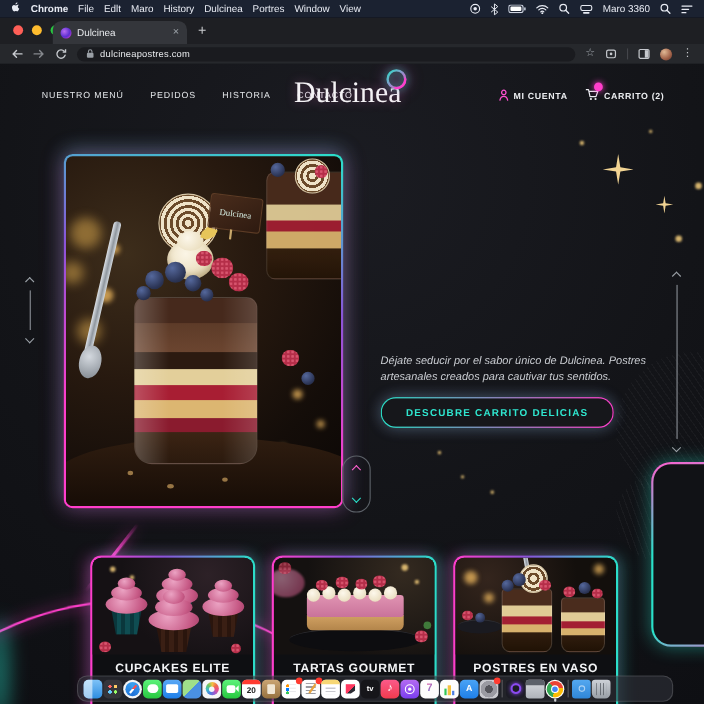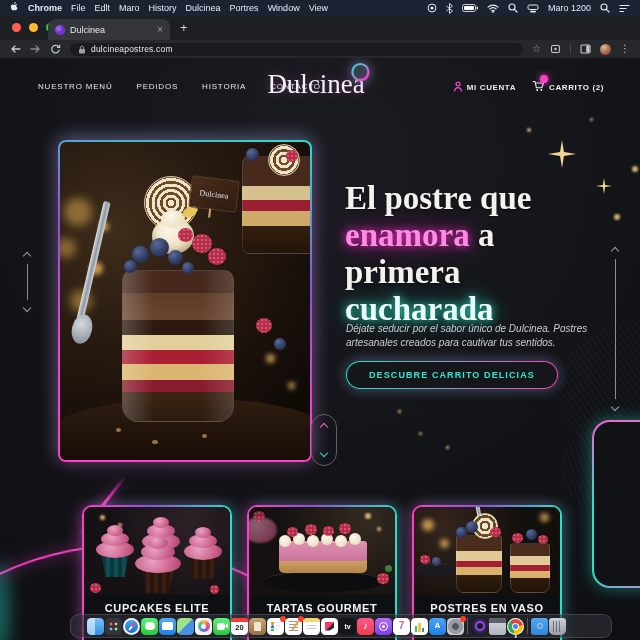--- a/index.html
+++ b/index.html
@@ -159,21 +159,21 @@
   .frost{position:absolute;border-radius:50%;background:radial-gradient(circle at 38% 32%,#eba3c3,#c75a86 70%,#a8416b);}
   .plate{position:absolute;border-radius:50%;background:#0d0d10;border-top:1px solid #2c2c31;}
   .cakebase{position:absolute;background:linear-gradient(180deg,#d2a263,#b3854b);border-radius:0 0 5px 5px;}
   .caketop{position:absolute;background:linear-gradient(180deg,#e094b2,#c9729a);border-radius:3px;}
   .dollop{position:absolute;border-radius:50%;background:radial-gradient(circle at 40% 35%,#fdf8ec,#e3d5b2);}
   .mini-glass{position:absolute;border-radius:4px 4px 8px 8px;border:1px solid rgba(255,255,255,.15);box-sizing:border-box;
        background:linear-gradient(180deg,#4a2c1d 0%,#4a2c1d 26%,#e0cb96 26%,#e0cb96 44%,#a31f33 44%,#a31f33 56%,#d8b26d 56%,#d8b26d 70%,#301d0e 70%,#201205 100%);}
   
   .dock{position:absolute;left:70px;top:614px;width:542px;height:24px;border-radius:9px;
         background:rgba(46,48,56,.62);border:1px solid rgba(255,255,255,.15);z-index:70;
-        display:flex;align-items:center;padding:0 16px;box-sizing:border-box;gap:1px;}
+        display:flex;align-items:center;padding:0 5px;box-sizing:border-box;gap:1px;}
   .di{width:17px;height:17px;border-radius:4.5px;flex:none;position:relative;
       display:flex;align-items:center;justify-content:center;overflow:visible;}
   .di .glyph{font-size:8px;font-weight:bold;line-height:1;}
   .badge{position:absolute;top:-2px;right:-2px;width:6px;height:6px;border-radius:50%;background:#ff3b30;}
   .dock-div{width:1px;height:16px;background:rgba(255,255,255,.25);flex:none;margin:0 2px;}
   .run-dot{position:absolute;bottom:-3px;left:50%;transform:translateX(-50%);width:2.5px;height:2.5px;border-radius:50%;background:#cfd2d6;}
 </style>
 </head>
 <body>
 
@@ -224,21 +224,21 @@
             <circle cx="4" cy="4" r="3" fill="none" stroke="#e8ebf3" stroke-width="1.1"></circle>
             <path d="M6.3 6.3 9 9" stroke="#e8ebf3" stroke-width="1.2" stroke-linecap="round"></path>
           </svg>
         </span>
       <span>
           <svg width="12" height="9" viewBox="0 0 12 9">
             <rect x="1" y="1" width="10" height="4.5" rx="1.5" fill="none" stroke="#e8ebf3" stroke-width="1"></rect>
             <rect x="3" y="6.8" width="6" height="1.6" rx="0.8" fill="#e8ebf3"></rect>
           </svg>
         </span>
-      <span class="mb-clock">Maro 1200</span>
+      <span class="mb-clock">Maro 3360</span>
       <span>
           <svg width="10" height="10" viewBox="0 0 10 10">
             <circle cx="4" cy="4" r="3" fill="none" stroke="#e8ebf3" stroke-width="1.1"></circle>
             <path d="M6.3 6.3 9 9" stroke="#e8ebf3" stroke-width="1.2" stroke-linecap="round"></path>
           </svg>
         </span>
       <span>
           <svg width="11" height="9" viewBox="0 0 11 9">
             <path d="M1 1.5h9M1 4.5h6M1 7.5h3.5" stroke="#e8ebf3" stroke-width="1.2" stroke-linecap="round"></path>
           </svg>
@@ -399,26 +399,20 @@
         <div class="berry raspberry rasp-tx" style="left:148px;top:106px;width:18px;height:17px;"></div>
         <div class="berry raspberry rasp-tx" style="left:118px;top:86px;width:15px;height:14px;"></div>
         <div class="crumb" style="left:56px;top:286px;width:5px;height:4px;"></div>
         <div class="crumb" style="left:92px;top:298px;width:6px;height:4px;"></div>
         <div class="crumb" style="left:142px;top:292px;width:5px;height:4px;"></div>
         <div class="berry raspberry rasp-tx" style="left:196px;top:176px;width:16px;height:15px;"></div>
         <div class="berry blueberry" style="left:214px;top:196px;width:12px;height:12px;"></div>
       </div>
     </div>
 
-    <div class="hero-title">
-      <span>El postre que</span><br>
-      <span class="hl-pink">enamora</span><span> a</span><br>
-      <span>primera</span><br>
-      <span class="hl-teal">cucharada</span>
-    </div>
     <div class="hero-sub">Déjate seducir por el sabor único de Dulcinea. Postres artesanales creados para cautivar tus sentidos.</div>
     <div class="cta">DESCUBRE CARRITO DELICIAS</div>
 
     <div class="scroll-ind" style="left:24px;top:195px;">
       <span class="chev chev-up"></span>
       <span class="line" style="height:36px;"></span>
       <span class="chev chev-down"></span>
     </div>
     <div class="scroll-ind" style="left:612px;top:190px;">
       <span class="chev chev-up"></span>

